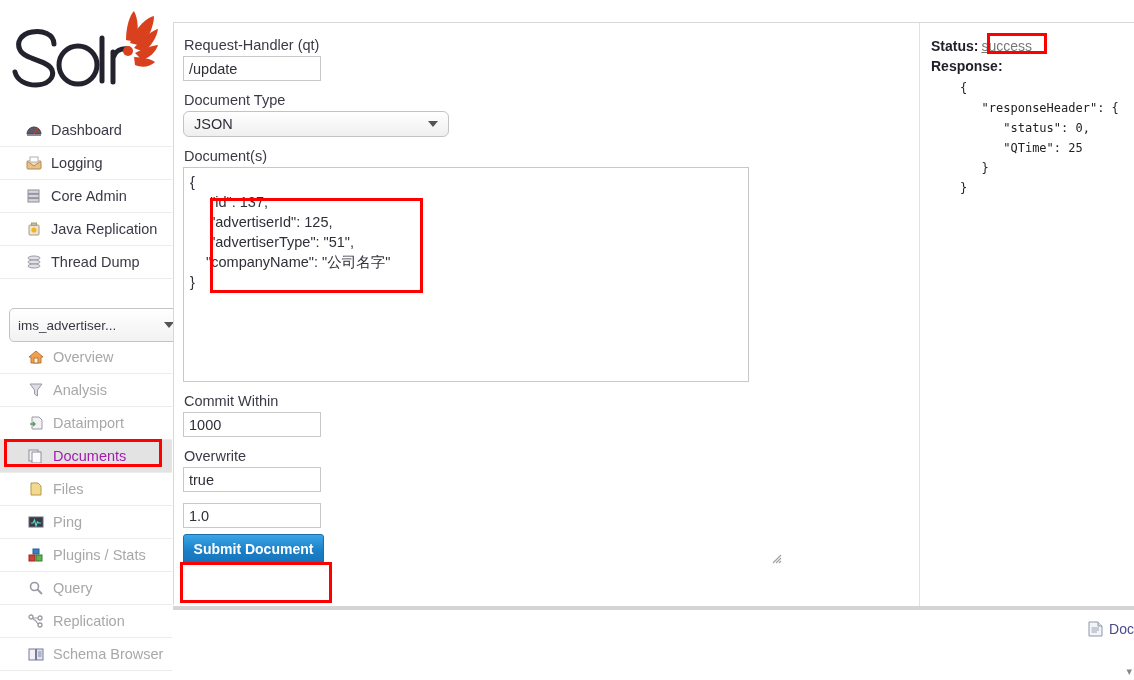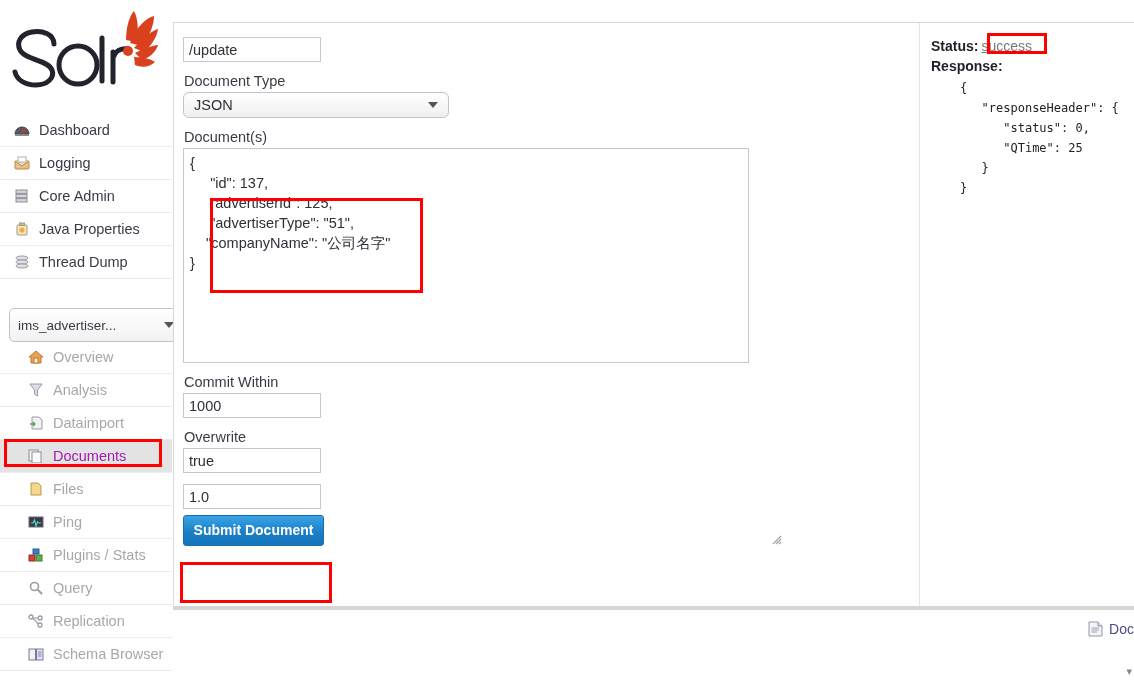--- a/index.html
+++ b/index.html
@@ -19,21 +19,21 @@
   }
   #logo-wrap { position: absolute; left: 8px; top: 8px; width: 150px; height: 90px; }
   #logo-svg { display:block; }
 
   .nav-group { position: absolute; left: 0; width: 172px; }
   #nav-main { top: 114px; }
   .nav-item {
     position: relative;
     display: flex; align-items: center;
     height: 33px;
-    padding-left: 12px;
+    padding-left: 24px;
     border-bottom: 1px solid #ececec;
     font-size: 14.5px;
     color: #3a3a46;
     cursor: pointer;
     white-space: nowrap;
   }
   .nav-item .ic { width: 20px; height: 18px; margin-right: 7px; flex: 0 0 20px;
                   display:flex; align-items:center; justify-content:center; }
   .nav-item .ic svg { display:block; }
   .nav-item.dim { color: #a8a8a8; }
@@ -196,21 +196,21 @@
         <span>Core Admin</span>
       </div>
       <div class="nav-item">
         <span class="ic">
           <svg width="16" height="14" viewBox="0 0 16 14">
             <rect x="3" y="3" width="10" height="10" rx="1" fill="#ede4d2" stroke="#a99a78"></rect>
             <rect x="5.5" y="1" width="5" height="2.4" fill="#c8bda4" stroke="#a99a78"></rect>
             <circle cx="8" cy="8" r="2.6" fill="#f0b429"></circle>
           </svg>
         </span>
-        <span>Java Properties</span>
+        <span>Java Replication</span>
       </div>
       <div class="nav-item">
         <span class="ic">
           <svg width="16" height="14" viewBox="0 0 16 14">
             <ellipse cx="8" cy="3" rx="6" ry="2" fill="#e0e0e6" stroke="#9a9aa4"></ellipse>
             <ellipse cx="8" cy="7" rx="6" ry="2" fill="#e0e0e6" stroke="#9a9aa4"></ellipse>
             <ellipse cx="8" cy="11" rx="6" ry="2" fill="#e0e0e6" stroke="#9a9aa4"></ellipse>
           </svg>
         </span>
         <span>Thread Dump</span>
@@ -321,20 +321,21 @@
         </span>
         <span>Segments info</span>
       </div>
     </div>
   </div>
 
   <div id="content">
     <div id="divider"></div>
 
     <div id="form">
+      <div class="field-label">Request-Handler (qt)</div>
       <input class="text-input" type="text" value="/update" style="">
 
       <div class="gap"></div>
       <div class="field-label">Document Type</div>
       <div id="doctype-select">
         <span class="lbl">JSON</span>
         <span class="caret-dn"></span>
       </div>
 
       <div class="gap"></div>

